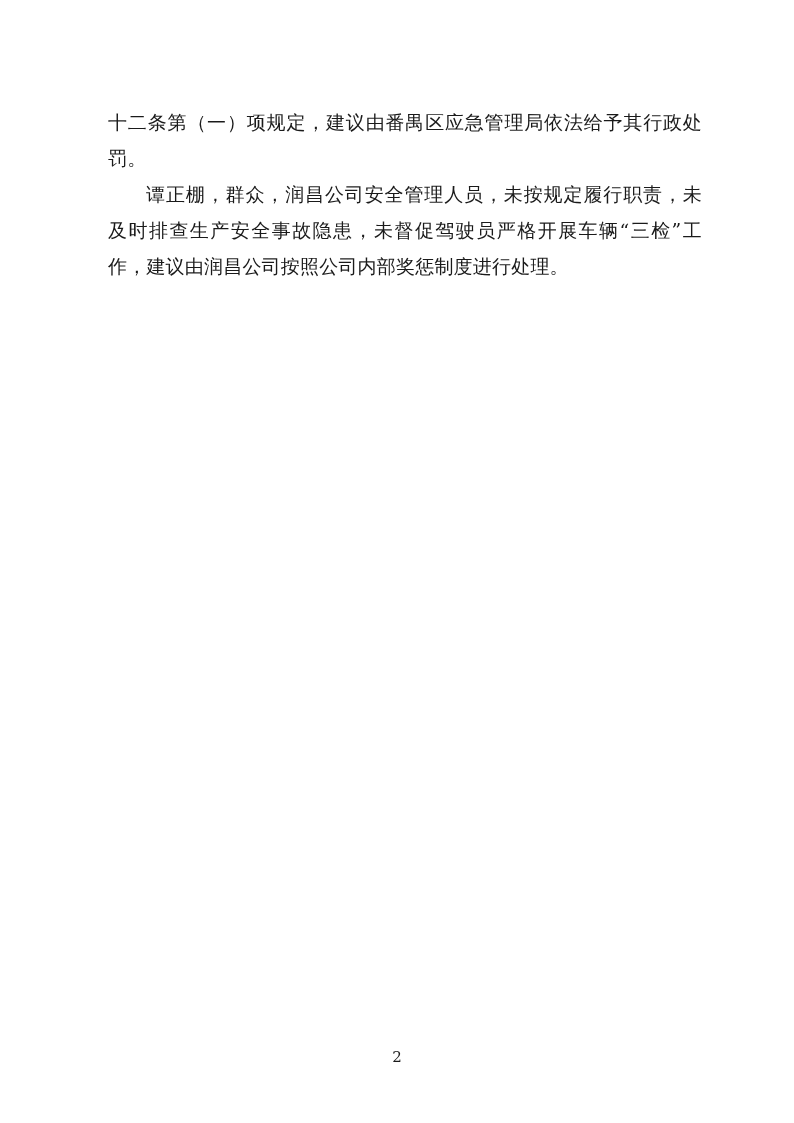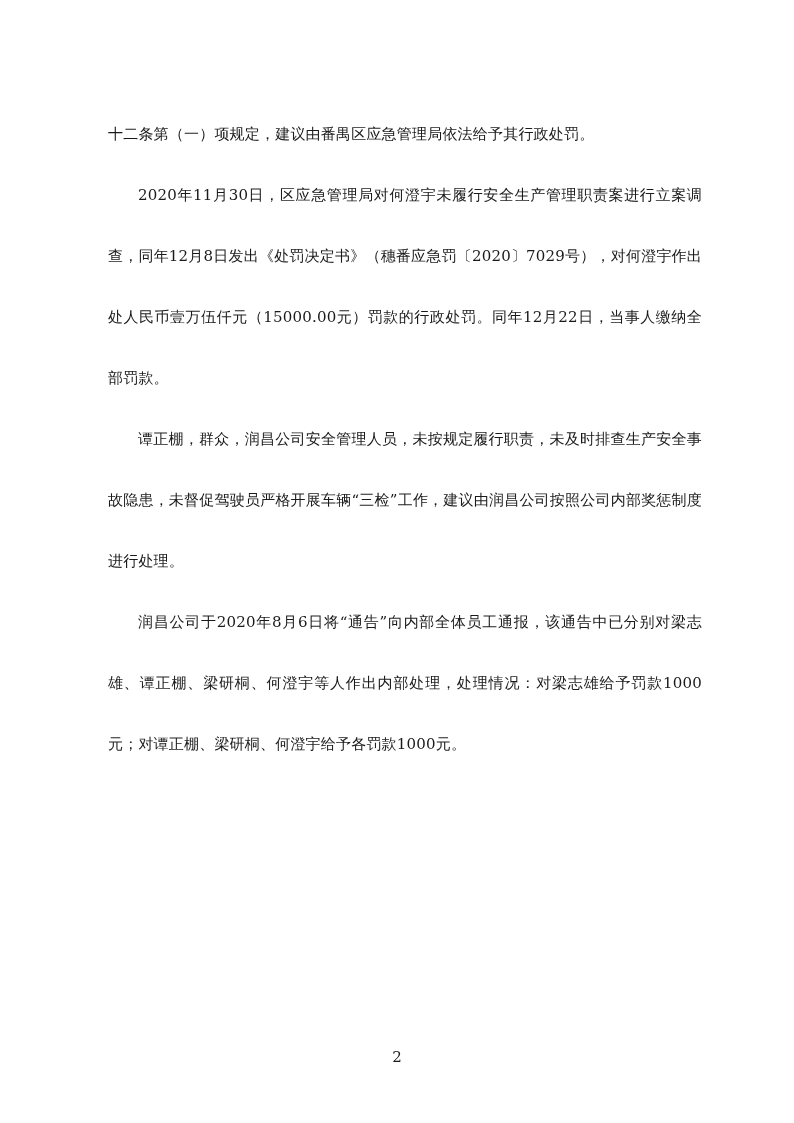--- a/index.html
+++ b/index.html
@@ -18,22 +18,22 @@
   .page {
     position: absolute;
     left: 0;
     top: 0;
     width: 794px;
     height: 1123px;
     box-sizing: border-box;
     padding: 104px 92px 60px 108px;
   }
   .doc-body {
-    font-size: 15px;
-    line-height: 61px;
+    font-size: 19px;
+    line-height: 36px;
     text-align: justify;
     text-justify: inter-ideograph;
     letter-spacing: 0.2px;
   }
   p.para {
     margin: 0;
     text-indent: 0;
   }
   p.indent {
     margin: 0;
@@ -54,18 +54,16 @@
     font-family: "DejaVu Serif", "Liberation Serif", serif;
     color: #1a1a1a;
   }
 </style>
 </head>
 <body>
 
 <div class="page">
   <div class="doc-body">
     <p class="para">十二条第（一）项规定，建议由番禺区应急管理局依法给予其行政处罚。</p>
-    <p class="indent">2020年11月30日，区应急管理局对何澄宇未履行安全生产管理职责案进行立案调查，同年12月8日发出《处罚决定书》（穗番应急罚〔2020〕7029号），对何澄宇作出处人民币壹万伍仟元（15000.00元）罚款的行政处罚。同年12月22日，当事人缴纳全部罚款。</p>
     <p class="indent">谭正棚，群众，润昌公司安全管理人员，未按规定履行职责，未及时排查生产安全事故隐患，未督促驾驶员严格开展车辆“三检”工作，建议由润昌公司按照公司内部奖惩制度进行处理。</p>
-    <p class="indent">润昌公司于2020年8月6日将“通告”向内部全体员工通报，该通告中已分别对梁志雄、谭正棚、梁研桐、何澄宇等人作出内部处理，处理情况：对梁志雄给予罚款1000元；对谭正棚、梁研桐、何澄宇给予各罚款1000元。</p>
   </div>
   <div class="page-number">2</div>
 </div>
 
 </body></html>

